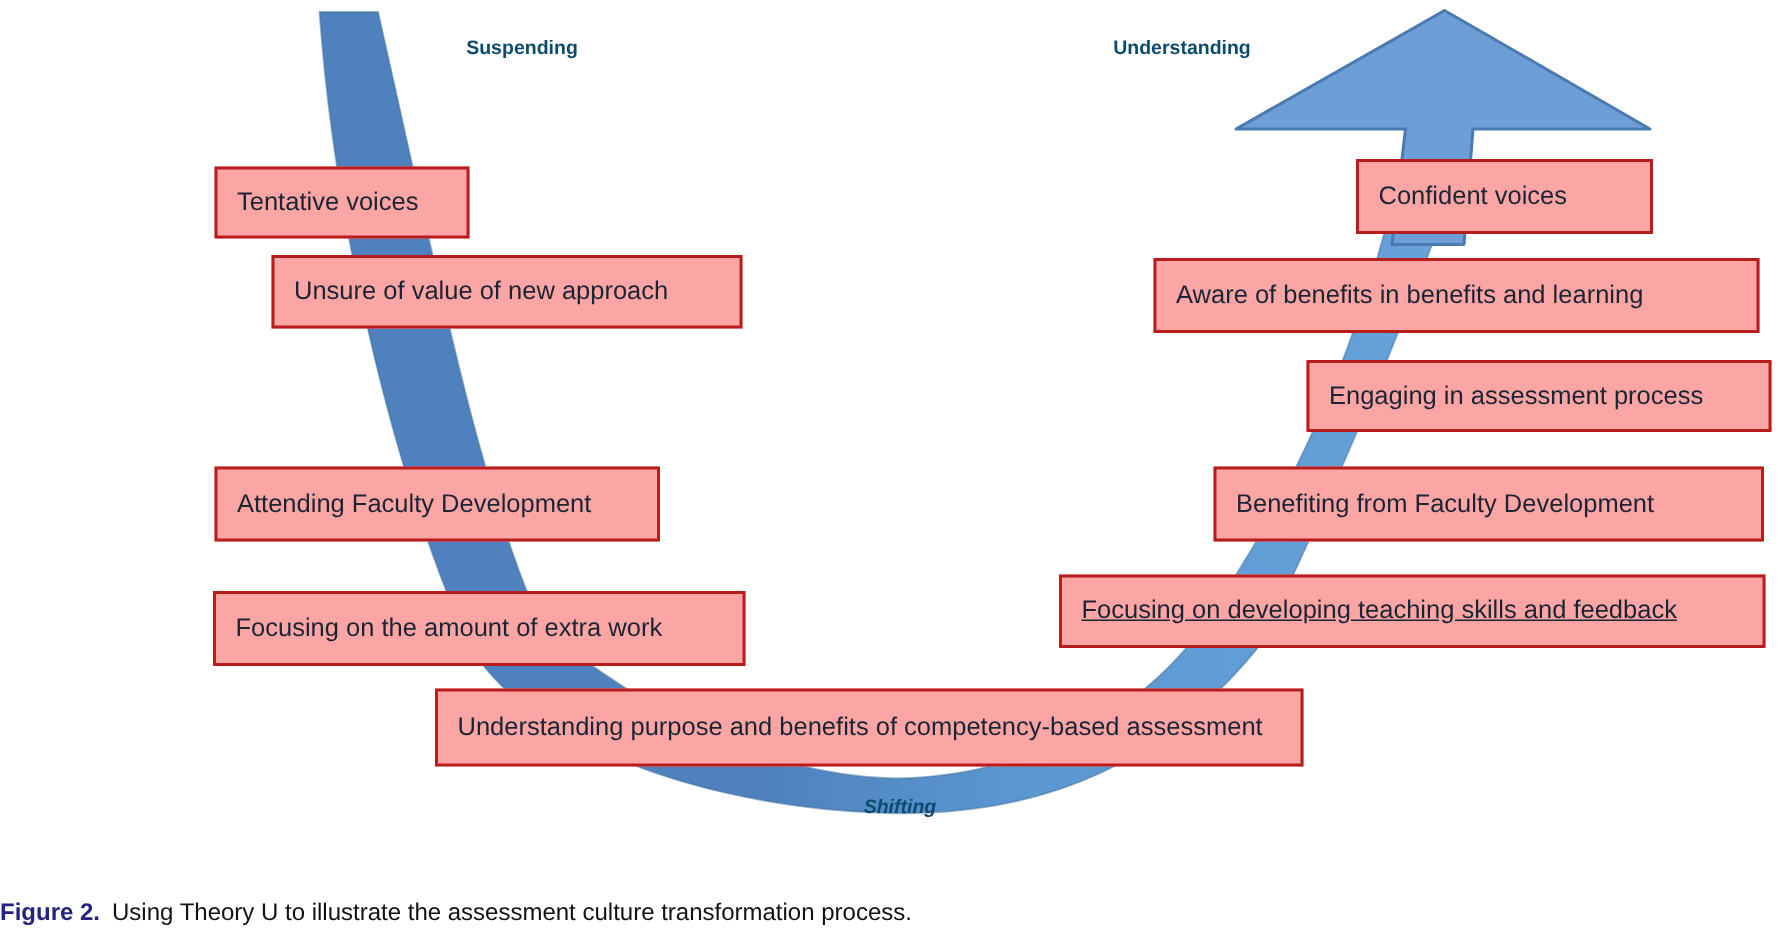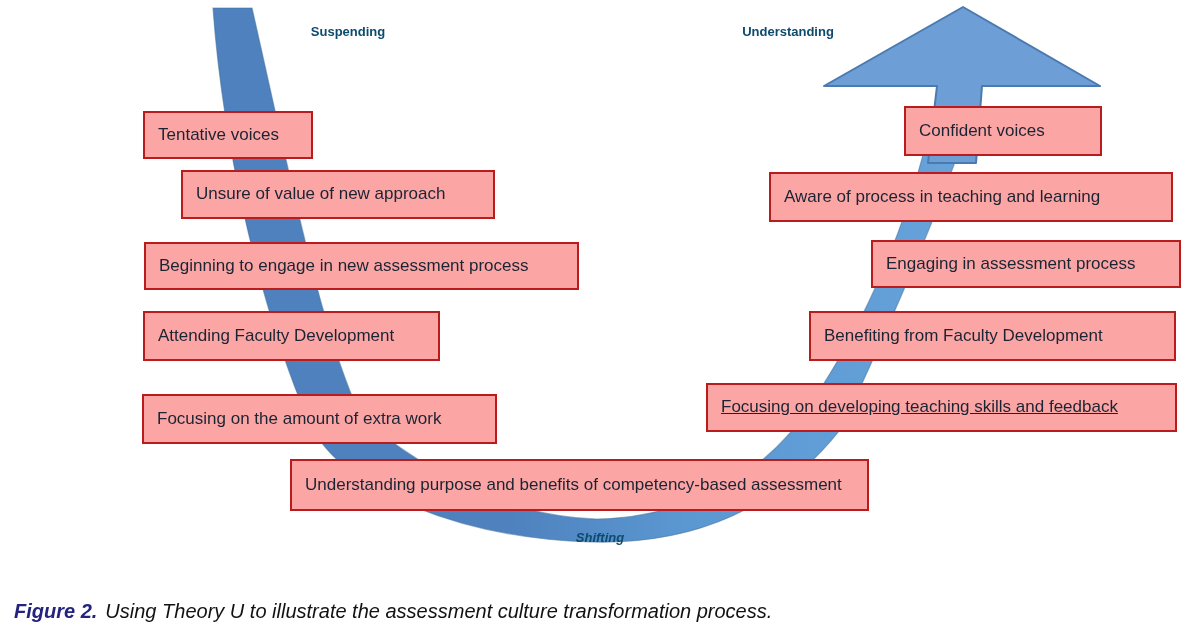--- a/index.html
+++ b/index.html
@@ -42,27 +42,26 @@
     position: absolute;
     transform: translateX(-50%);
     font-size: 13px;
     font-weight: bold;
     color: #0c4a6e;
     z-index: 3;
     white-space: nowrap;
   }
   .caption {
     position: absolute;
-    left: 14px;
+    left: 0;
     top: 600px;
-    font-size: 20px;
+    font-size: 16px;
     color: #121212;
     z-index: 3;
     white-space: nowrap;
-    font-style: italic;
   }
   .caption .cap-label {
     color: #24247e;
     font-weight: bold;
     margin-right: 8px;
   }
 </style>
 </head>
 <body>
 
@@ -92,28 +91,27 @@
 
     <path d="M 963,7 L 1100,86 L 982,86 L 976,163 L 928,163 L 937,86 L 824,86 Z" fill="#6d9ed6" stroke="#4a7ab0" stroke-width="2" stroke-linejoin="round"></path>
   </svg>
 
   <div class="stage-title" style="left:348px; top:24px;">Suspending</div>
   <div class="stage-title" style="left:788px; top:24px;">Understanding</div>
   <div class="stage-title" style="left:600px; top:530px;font-style:italic;">Shifting</div>
 
   <div class="stage-box" style="left:143px; top:111px; width:170px; height:48px;">Tentative voices</div>
   <div class="stage-box" style="left:141px; top:170px; width:314px; height:49px;margin-left:40px;">Unsure of value of new approach</div>
-  <div class="stage-box" style="left:144px; top:242px; width:435px; height:48px;">Beginning to engage in new assessment process</div>
   <div class="stage-box" style="left:143px; top:311px; width:297px; height:50px;">Attending Faculty Development</div>
   <div class="stage-box" style="left:142px; top:394px; width:355px; height:50px;">Focusing on the amount of extra work</div>
 
   <div class="stage-box" style="left:290px; top:459px; width:579px; height:52px;">Understanding purpose and benefits of competency-based assessment</div>
 
   <div class="stage-box" style="left:904px; top:106px; width:198px; height:50px;">Confident voices</div>
-  <div class="stage-box" style="left:769px; top:172px; width:404px; height:50px;">Aware of process in teaching and learning</div>
+  <div class="stage-box" style="left:769px; top:172px; width:404px; height:50px;">Aware of benefits in benefits and learning</div>
   <div class="stage-box" style="left:871px; top:240px; width:310px; height:48px;">Engaging in assessment process</div>
   <div class="stage-box" style="left:809px; top:311px; width:367px; height:50px;">Benefiting from Faculty Development</div>
   <div class="stage-box" style="left:706px; top:383px; width:471px; height:49px;text-decoration:underline;">Focusing on developing teaching skills and feedback</div>
 
   <div class="caption">
     <span class="cap-label">Figure 2.</span><span>Using Theory U to illustrate the assessment culture transformation process.</span>
   </div>
 
 </div>
 

